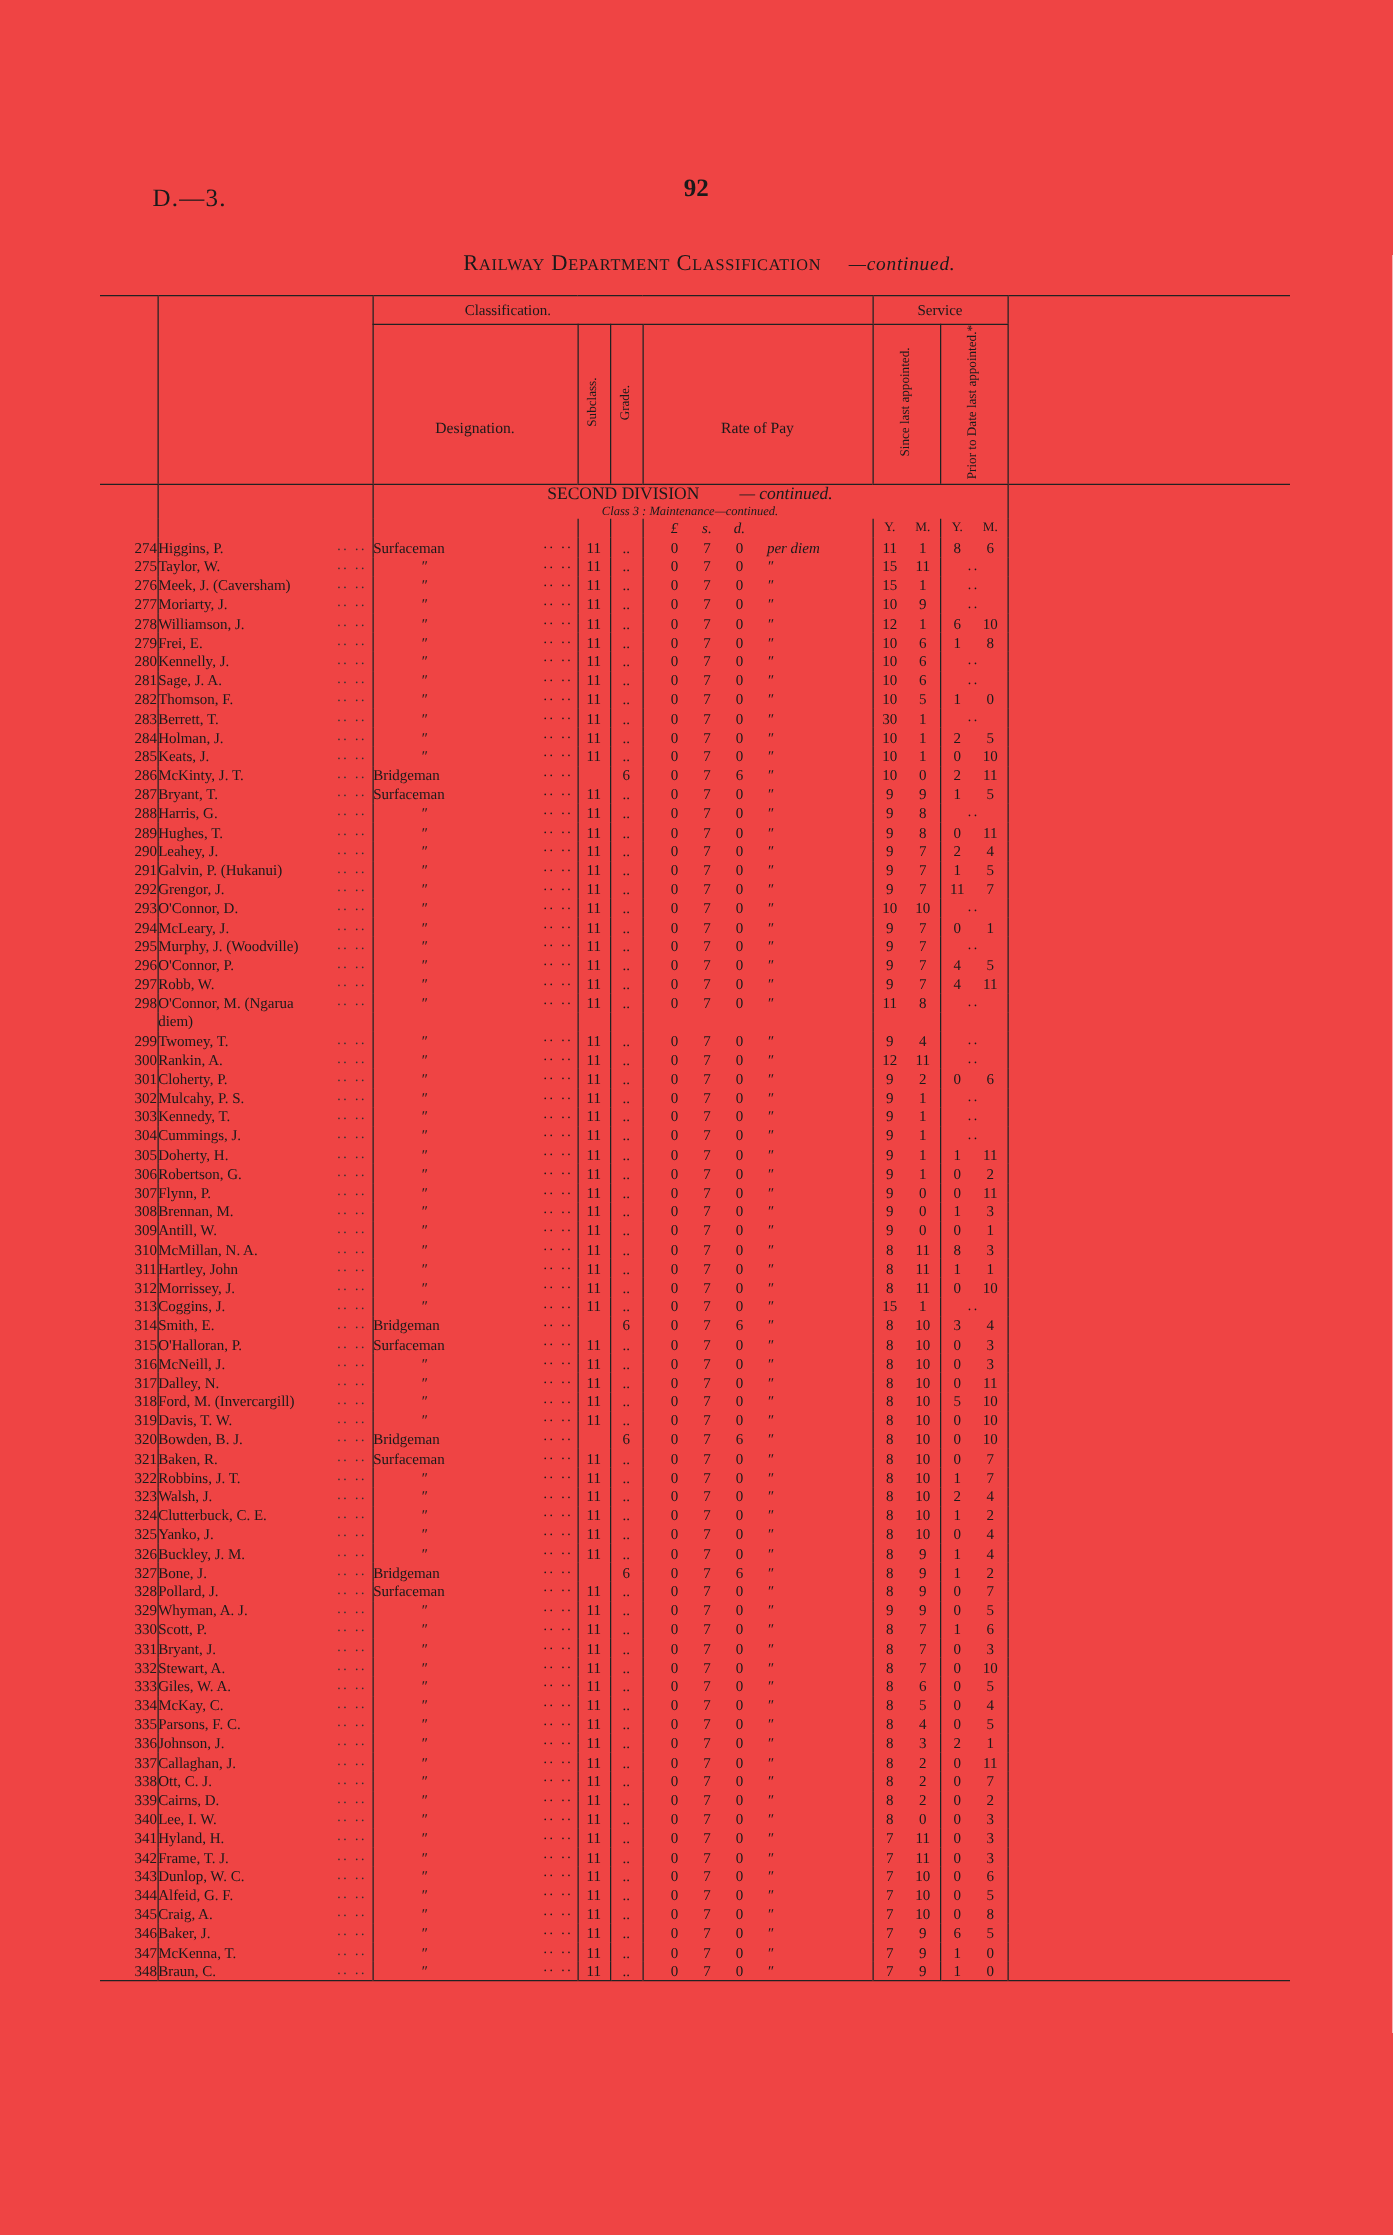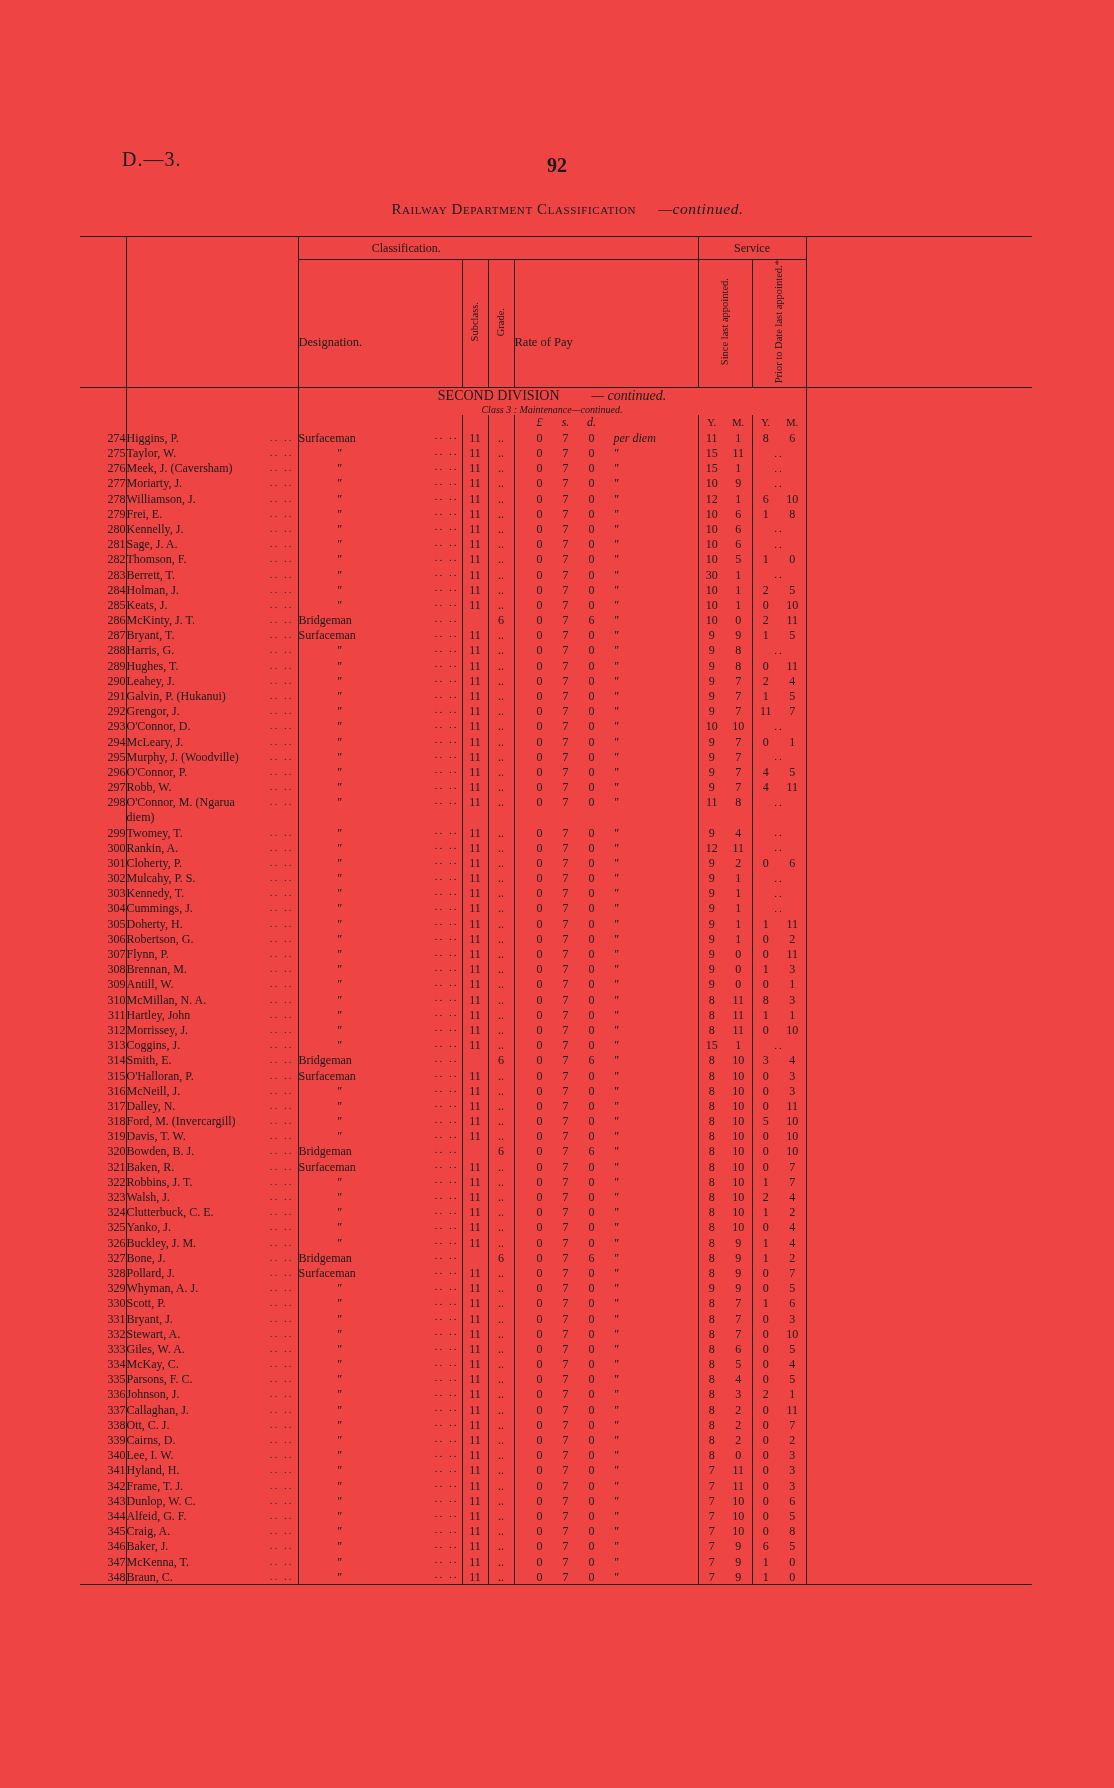--- a/index.html
+++ b/index.html
@@ -24,35 +24,35 @@
     position: absolute;
     left: 122px;
     top: 148px;
     font-size: 20px;
     letter-spacing: 1px;
   }
   .hdr-center {
     position: absolute;
     left: 0;
     right: 0;
-    top: 154px;
+    top: 140px;
     text-align: center;
     font-size: 20px;
     font-weight: bold;
   }
   .title {
     position: absolute;
     left: 0;
     right: 0;
     top: 200px;
     text-align: center;
     font-size: 15.5px;
     letter-spacing: 0.6px;
   }
-  .title .sc { font-variant: small-caps; font-size: 15px; margin-left: 21px; }
+  .title .sc { font-variant: small-caps; font-size: 18px; margin-left: 21px; }
   .title em { font-style: italic; margin-left: 22px; }
 
   .tablewrap {
     position: absolute;
     left: 80px;
     top: 236px;
     width: 952px;
   }
   table.main {
     border-collapse: collapse;
@@ -80,21 +80,21 @@
     font-size: 10.5px;
     line-height: 1.05;
     text-align: center;
     display: inline-block;
   }
   .grouphdr {
     font-size: 12.5px;
     text-align: center;
   }
   .hcell {
-    text-align: left;
+    text-align: center;
     font-size: 12.5px;
     margin-top: 38px;
   }
 
   
   .c-prog { width: 46px; }
   .c-name { width: 172px; }
   .c-desig { width: 164px; }
   .c-sub { width: 26px; }
   .c-grade { width: 26px; }

